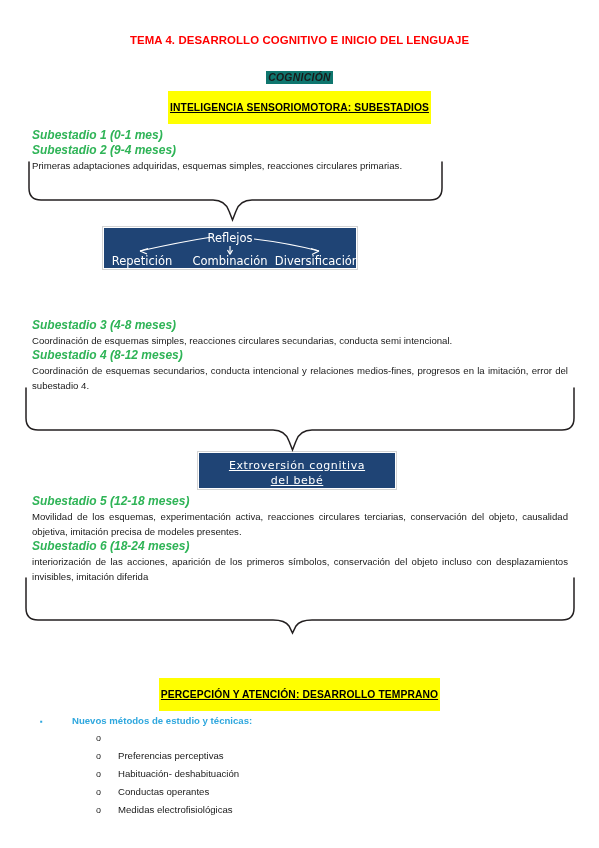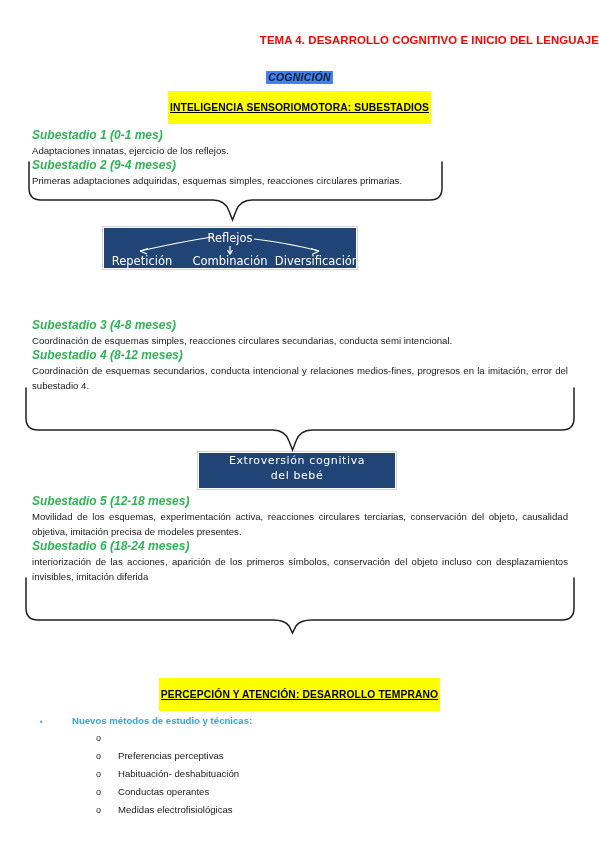--- a/index.html
+++ b/index.html
@@ -105,22 +105,23 @@
     top: 227px;
     width: 252px;
     height: 40px;
   }
   #extroversion-box {
     left: 198px;
     top: 452px;
     width: 196px;
     height: 35px;
     display: flex;
-    align-items: flex-start;
+    align-items: flex-end;
     justify-content: center;
+    text-decoration: underline;
   }
   #juego-box {
     left: 198px;
     top: 633px;
     width: 196px;
     height: 22px;
     display: flex;
     align-items: center;
     justify-content: center;
   }
@@ -168,33 +169,32 @@
     width: 599px;
     height: 848px;
     pointer-events: none;
   }
 </style>
 </head>
 <body>
 
 <div class="page">
 
-  <div class="doc-title" style="color: rgb(255, 0, 0); text-align: right;">TEMA 4. DESARROLLO COGNITIVO E INICIO DEL LENGUAJE</div>
+  <div class="doc-title" style="color: rgb(255, 0, 0);">TEMA 4. DESARROLLO COGNITIVO E INICIO DEL LENGUAJE</div>
 
   <div class="cognicion-wrap">
-    <span class="cognicion" style="background: #3b82f6;">COGNICIÓN</span>
+    <span class="cognicion" style="background: #0f766e;">COGNICIÓN</span>
   </div>
 
   <div class="subhead-wrap s1">
     <span class="subhead" style="background: rgb(255, 255, 0);">INTELIGENCIA SENSORIOMOTORA: SUBESTADIOS</span>
   </div>
 
   <div class="block" style="top:128px;">
     <div class="stage-head" style="color: rgb(47, 180, 87);">Subestadio 1 (0-1 mes)</div>
-    <div class="stage-body">Adaptaciones innatas, ejercicio de los reflejos.</div>
     <div class="stage-head" style="color: rgb(47, 180, 87);">Subestadio 2 (9-4 meses)</div>
     <div class="stage-body">Primeras adaptaciones adquiridas, esquemas simples, reacciones circulares primarias.</div>
   </div>
 
   <div class="navy-box" id="reflejos-box" style="background: rgb(31, 68, 117);">
     <svg width="252" height="40" viewBox="0 0 252 40">
       <text x="126" y="14" fill="#ffffff" font-size="11.5" font-family="DejaVu Sans, sans-serif" text-anchor="middle">Reflejos</text>
 
       <path d="M108 9 Q 76 14 36 23" stroke="#ffffff" stroke-width="1.2" fill="none"></path>
       <path d="M36 23 L 44 20.5 M36 23 L 43 26" stroke="#ffffff" stroke-width="1.2" fill="none"></path>

